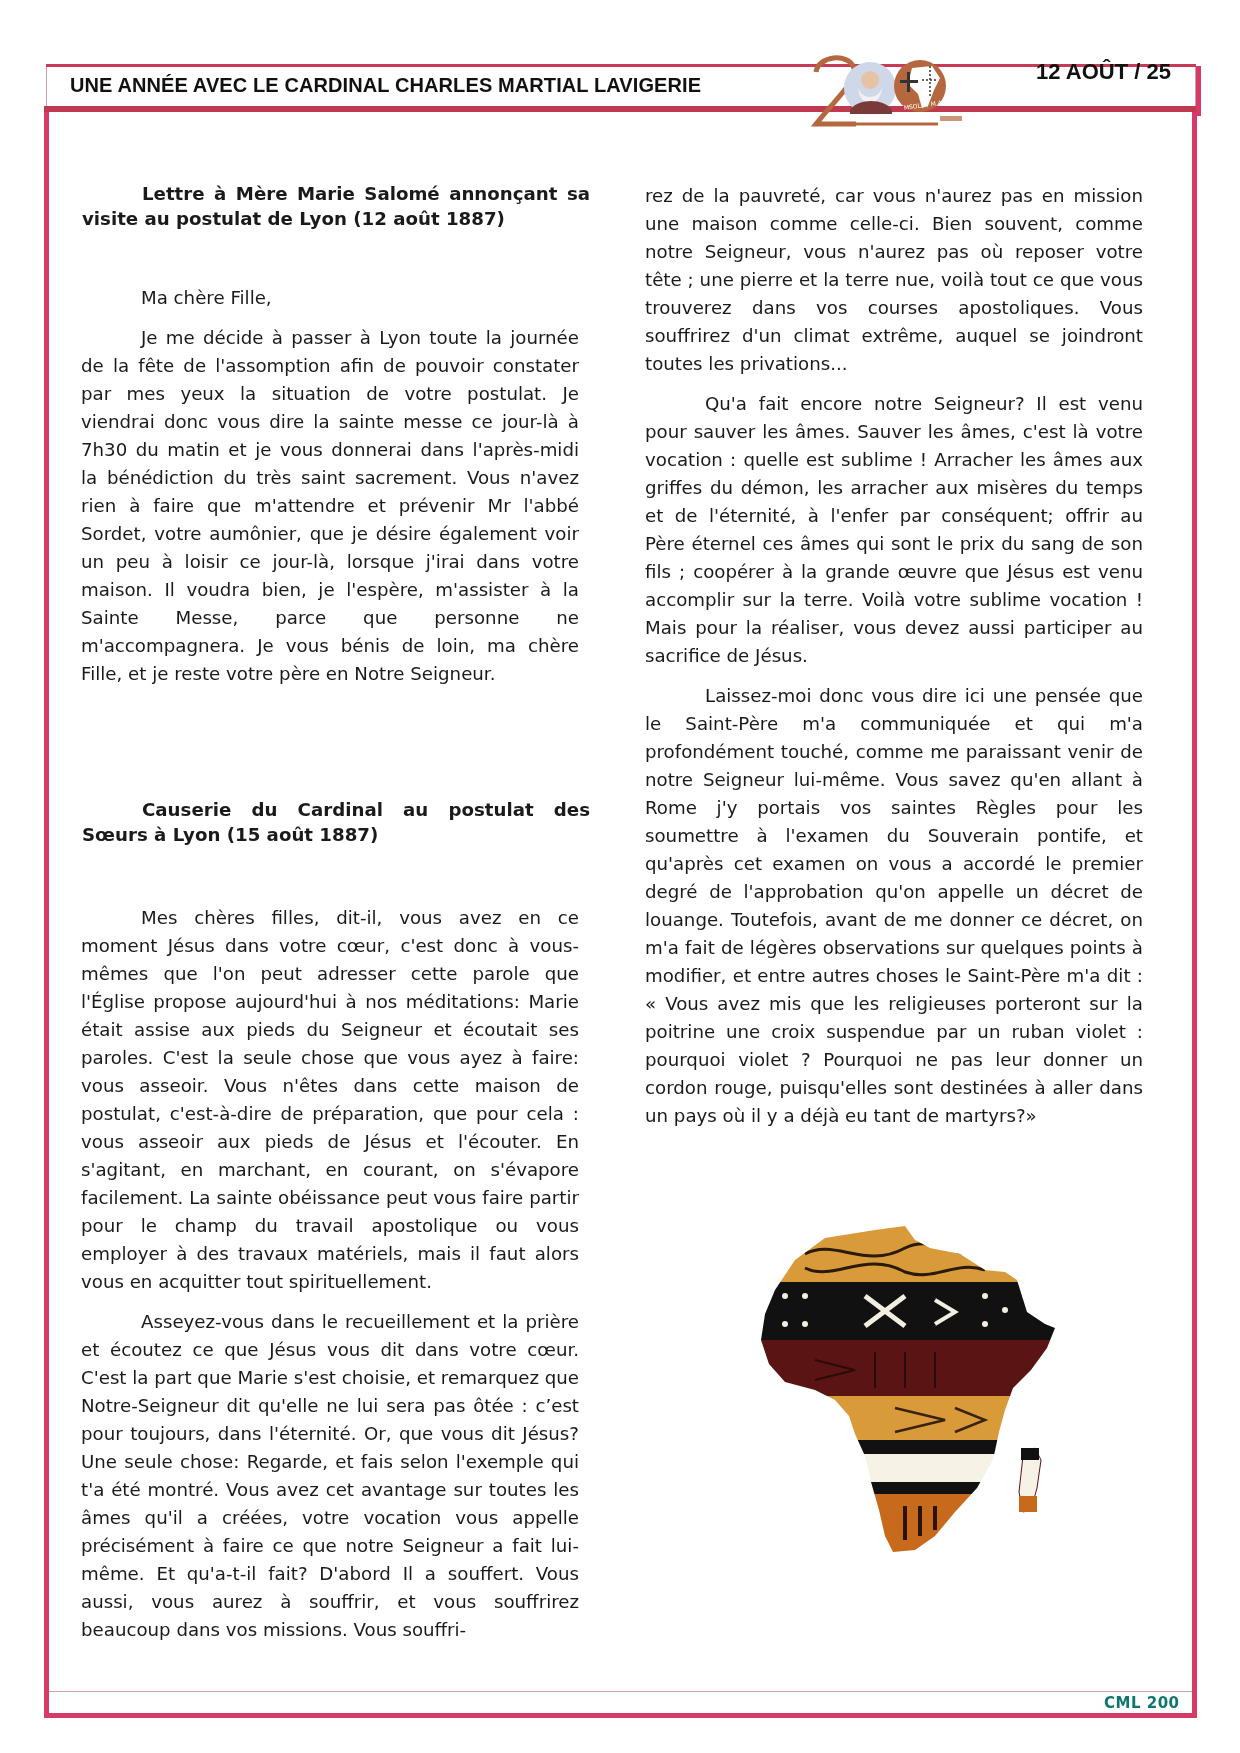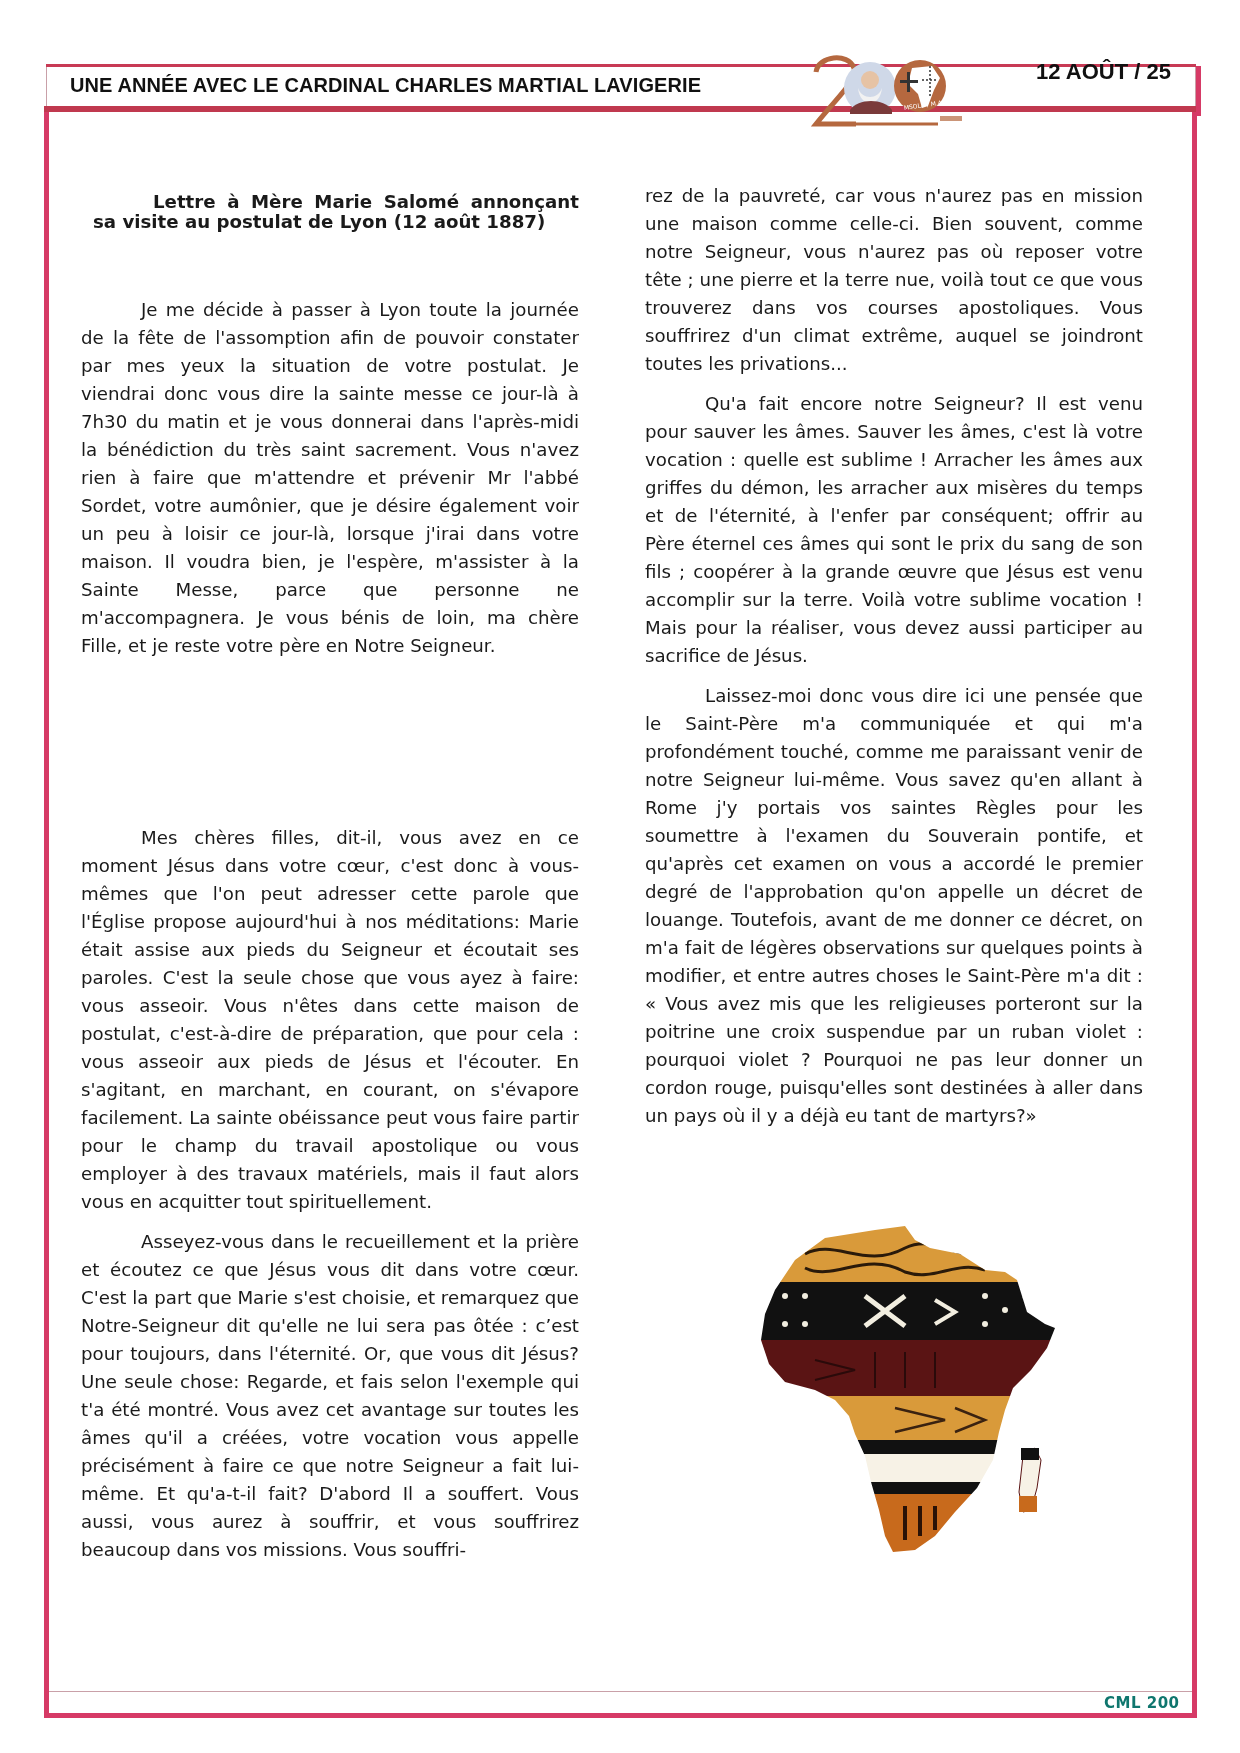--- a/index.html
+++ b/index.html
@@ -18,21 +18,21 @@
   .hdr-date { position:absolute; left:1036px; top:59px; font-family:"Liberation Sans", sans-serif;
               font-weight:700; font-size:22px; color:#111; white-space:nowrap; }
   .logo { position:absolute; left:808px; top:50px; width:170px; height:82px; }
 
   .col { position:absolute; top:180px; font-family:"DejaVu Sans", sans-serif; font-size:18.2px;
          line-height:28px; text-align:justify; hyphens:manual; }
   .col-left { left:81px; width:510px; }
   .col-right { left:645px; width:510px; top:182px; }
   .col p { margin:0 12px 12px 0; text-indent:60px; }
   .col p.noindent { text-indent:0; }
-  .col h3 { margin:12px; font-size:18.2px; line-height:20px; font-weight:700; text-indent:60px; text-align:justify; }
+  .col h3 { margin:1px; font-size:18.2px; line-height:25px; font-weight:700; text-indent:60px; text-align:justify; }
   .gap-a { height:52px; }
   .gap-b { height:96px; }
   .gap-c { height:56px; }
 
   .africa { position:absolute; left:755px; top:1220px; width:310px; height:345px; }
   .footer-mark { position:absolute; left:1104px; top:1694px; font-family:"DejaVu Sans", sans-serif;
                  font-weight:700; font-size:15px; color:#0f766e; letter-spacing:0.5px; }
 </style>
 </head>
 <body>
@@ -62,22 +62,24 @@
   <text x="96" y="58" font-size="6" fill="#ffffff" font-family="DejaVu Sans, sans-serif" transform="rotate(-8 110 58)">MSOLA / M.AFR</text>
   <rect x="132" y="66" width="22" height="5" fill="#b5683f" opacity="0.7"></rect>
   <path d="M44 74 L130 74" stroke="#b5683f" stroke-width="3"></path>
 </svg>
 
 <div class="hdr-date">12 AOÛT / 25</div>
 
 <div class="col col-left">
   <h3>Lettre à Mère Marie Salomé annonçant sa visite au postulat de Lyon (12 août 1887)</h3>
   <div class="gap-a"></div>
+  <p>Ma chère Fille,</p>
   <p>Je me décide à passer à Lyon toute la journée de la fête de l'assomption afin de pouvoir constater par mes yeux la situation de votre postulat. Je viendrai donc vous dire la sainte messe ce jour-là à 7h30 du matin et je vous donnerai dans l'après-midi la bénédiction du très saint sacrement. Vous n'avez rien à faire que m'attendre et prévenir Mr l'abbé Sordet, votre aumônier, que je désire également voir un peu à loisir ce jour-là, lorsque j'irai dans votre maison. Il voudra bien, je l'espère, m'assister à la Sainte Messe, parce que personne ne m'accompagnera. Je vous bénis de loin, ma chère Fille, et je reste votre père en Notre Seigneur.</p>
   <div class="gap-b"></div>
+  <h3>Causerie du Cardinal au postulat des Sœurs à Lyon (15 août 1887)</h3>
   <div class="gap-c"></div>
   <p>Mes chères filles, dit-il, vous avez en ce moment Jésus dans votre cœur, c'est donc à vous-mêmes que l'on peut adresser cette parole que l'Église propose aujourd'hui à nos méditations: Marie était assise aux pieds du Seigneur et écoutait ses paroles. C'est la seule chose que vous ayez à faire: vous asseoir. Vous n'êtes dans cette maison de postulat, c'est-à-dire de préparation, que pour cela : vous asseoir aux pieds de Jésus et l'écouter. En s'agitant, en marchant, en courant, on s'évapore facilement. La sainte obéissance peut vous faire partir pour le champ du travail apostolique ou vous employer à des travaux matériels, mais il faut alors vous en acquitter tout spirituellement.</p>
   <p>Asseyez-vous dans le recueillement et la prière et écoutez ce que Jésus vous dit dans votre cœur. C'est la part que Marie s'est choisie, et remarquez que Notre-Seigneur dit qu'elle ne lui sera pas ôtée : c’est pour toujours, dans l'éternité. Or, que vous dit Jésus? Une seule chose: Regarde, et fais selon l'exemple qui t'a été montré. Vous avez cet avantage sur toutes les âmes qu'il a créées, votre vocation vous appelle précisément à faire ce que notre Seigneur a fait lui-même. Et qu'a-t-il fait? D'abord Il a souffert. Vous aussi, vous aurez à souffrir, et vous souffrirez beaucoup dans vos missions. Vous souffri-</p>
 </div>
 
 <div class="col col-right">
   <p class="noindent">rez de la pauvreté, car vous n'aurez pas en mission une maison comme celle-ci. Bien souvent, comme notre Seigneur, vous n'aurez pas où reposer votre tête ; une pierre et la terre nue, voilà tout ce que vous trouverez dans vos courses apostoliques. Vous souffrirez d'un climat extrême, auquel se joindront toutes les privations...</p>
   <p>Qu'a fait encore notre Seigneur? Il est venu pour sauver les âmes.  Sauver les âmes, c'est là votre vocation : quelle est sublime ! Arracher les âmes aux griffes du démon, les arracher aux misères du temps et de l'éternité, à l'enfer par conséquent; offrir au Père éternel ces âmes qui sont le prix du sang de son fils ; coopérer à la grande œuvre que Jésus est venu accomplir sur la terre. Voilà votre sublime vocation ! Mais pour la réaliser, vous devez aussi participer au sacrifice de Jésus.</p>
   <p>Laissez-moi donc vous dire ici une pensée que le Saint-Père m'a communiquée et qui m'a profondément touché, comme me paraissant venir de notre Seigneur lui-même. Vous savez qu'en allant à Rome j'y portais vos saintes Règles pour les soumettre à l'examen du Souverain pontife, et qu'après cet examen on vous a accordé le premier degré de l'approbation qu'on appelle un décret de louange. Toutefois, avant de me donner ce décret, on m'a fait de légères observations sur quelques points à modifier, et entre autres choses le Saint-Père m'a dit : « Vous avez mis que les religieuses porteront sur la poitrine une croix suspendue par un ruban violet : pourquoi violet ? Pourquoi ne pas leur donner un cordon rouge, puisqu'elles sont destinées à aller dans un pays où il y a déjà eu tant de martyrs?»</p>
 </div>

